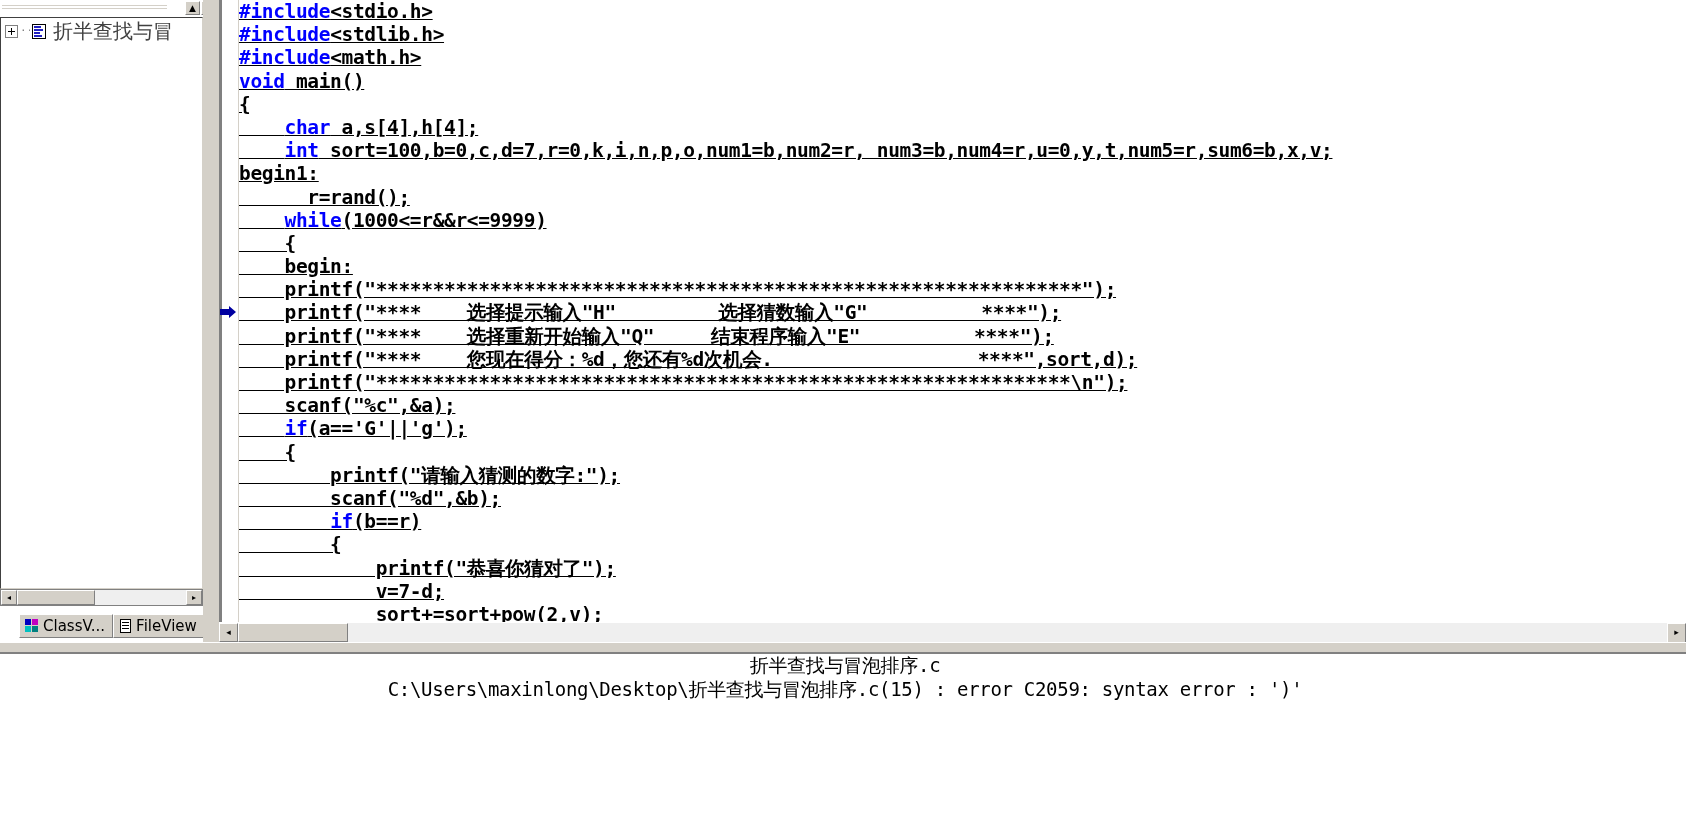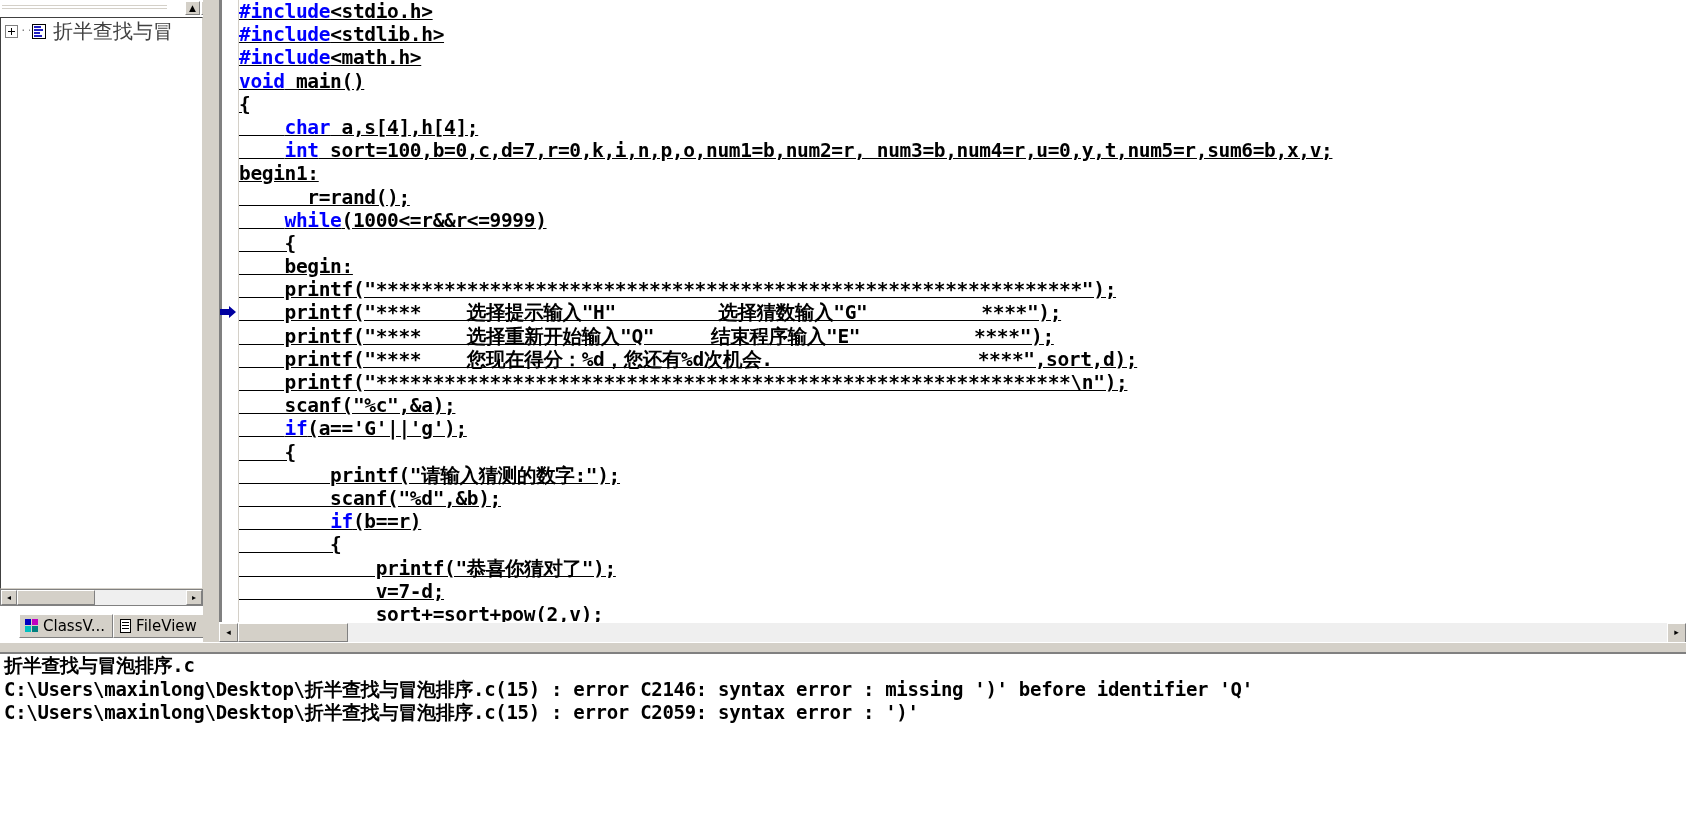--- a/index.html
+++ b/index.html
@@ -204,22 +204,22 @@
   }
   .output {
     position: absolute; left: 0; top: 652px; width: 1686px; height: 177px;
     background: #ffffff;
     border-top: 2px solid #808080;
     overflow: hidden;
   }
   .out-line {
     height: 23.5px; line-height: 23.5px;
     font-family: "DejaVu Sans Mono", "Liberation Mono", monospace;
-    font-size: 19px; font-weight: bold; color: #000;
-    white-space: pre; padding-left: 4px; letter-spacing: -0.3px;
+    font-size: 19px; font-weight: normal; color: #000;
+    white-space: pre; padding-left: 4px; letter-spacing: -0.3px; text-align: center;
   }
   .out-line.selected { background: #000080; color: #ffffff; }
 </style>
 </head>
 <body>
 
 <div id="app">
 
   <div class="workspace">
 
@@ -295,18 +295,17 @@
     </div>
     <div class="ed-hs-arrow" style="position:absolute; right:0; top:0; height:20px;">▸</div>
   </div>
 
   <div class="output-sep"></div>
 
   <div class="output">
 
     <div class="out-line">折半查找与冒泡排序.c</div>
     <div id="output-messages">
-        <div class="out-line">C:\Users\maxinlong\Desktop\折半查找与冒泡排序.c(15) : error C2146: syntax error : missing ')' before identifier 'Q'</div>
         <div class="out-line">C:\Users\maxinlong\Desktop\折半查找与冒泡排序.c(15) : error C2059: syntax error : ')'</div>
       </div>
   </div>
 
 </div>
 
 </body></html>

